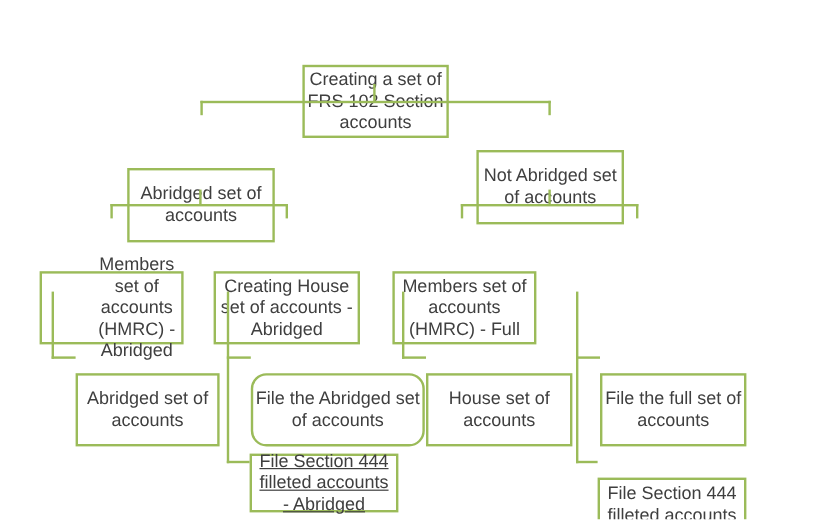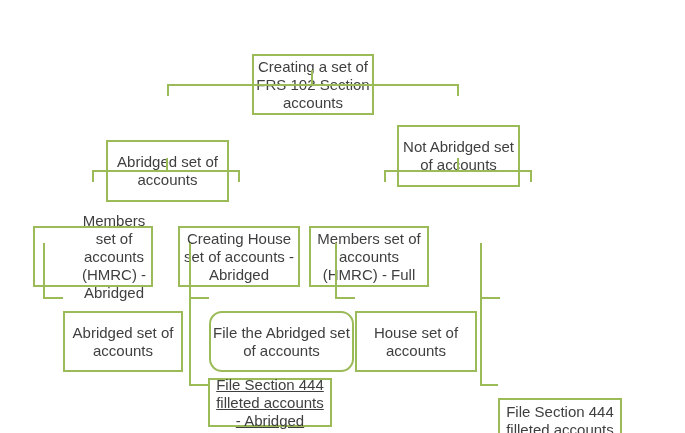--- a/index.html
+++ b/index.html
@@ -40,25 +40,26 @@
 
 <div class="canvas">
 
   <div class="node" style="left:252px;top:10px;width:122px;height:61px;">Creating a set of FRS 102 Section accounts</div>
 
   <div class="node" style="left:106px;top:96px;width:123px;height:62px;">Abridged set of accounts</div>
   <div class="node" style="left:397px;top:81px;width:123px;height:62px;">Not Abridged set of accounts</div>
 
   <div class="node" style="left:33px;top:182px;width:120px;height:61px;padding-left:44px;">Members set of accounts (HMRC) - Abridged</div>
   <div class="node" style="left:178px;top:182px;width:122px;height:61px;">Creating House set of accounts - Abridged</div>
-  <div class="node" style="left:309px;top:182px;width:120px;height:61px;">Members set of accounts (HMRC) - Full</div>
+  <div class="node" style="left:327px;top:182px;width:120px;height:61px;">Members set of accounts (HMRC) - Full</div>
 
   <div class="node" style="left:63px;top:267px;width:120px;height:61px;">Abridged set of accounts</div>
   <div class="node" style="left:209px;top:267px;width:145px;height:61px;border-radius:13px;">File the Abridged set of accounts</div>
   <div class="node" style="left:355px;top:267px;width:122px;height:61px;">House set of accounts</div>
+  <div class="node" style="left:500px;top:267px;width:122px;height:61px;">File the full set of accounts</div>
   <div class="node" style="left:208px;top:334px;width:124px;height:49px;text-decoration:underline;">File Section 444 filleted accounts - Abridged</div>
   <div class="node" style="left:498px;top:354px;width:124px;height:63px;">File Section 444 filleted accounts - Full</div>
 
   <div class="line" style="left:311px;top:70px;width:2px;height:15px;"></div>
   <div class="line" style="left:167px;top:84px;width:292px;height:2px;"></div>
   <div class="line" style="left:167px;top:84px;width:2px;height:12px;"></div>
   <div class="line" style="left:457px;top:84px;width:2px;height:12px;"></div>
 
   <div class="line" style="left:166px;top:158px;width:2px;height:13px;"></div>
   <div class="line" style="left:92px;top:170px;width:148px;height:2px;"></div>

